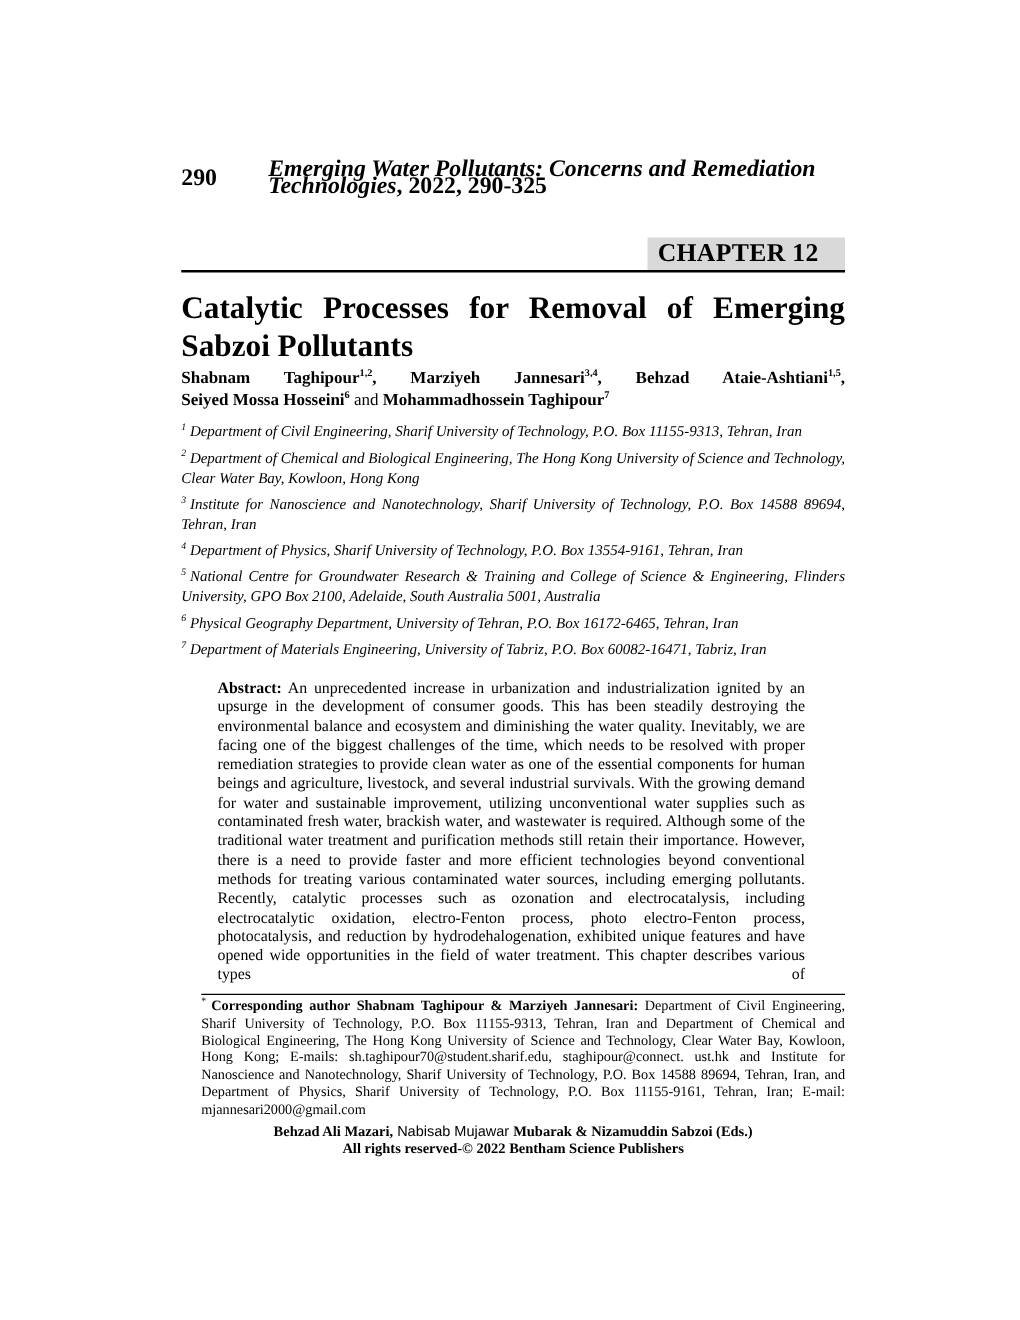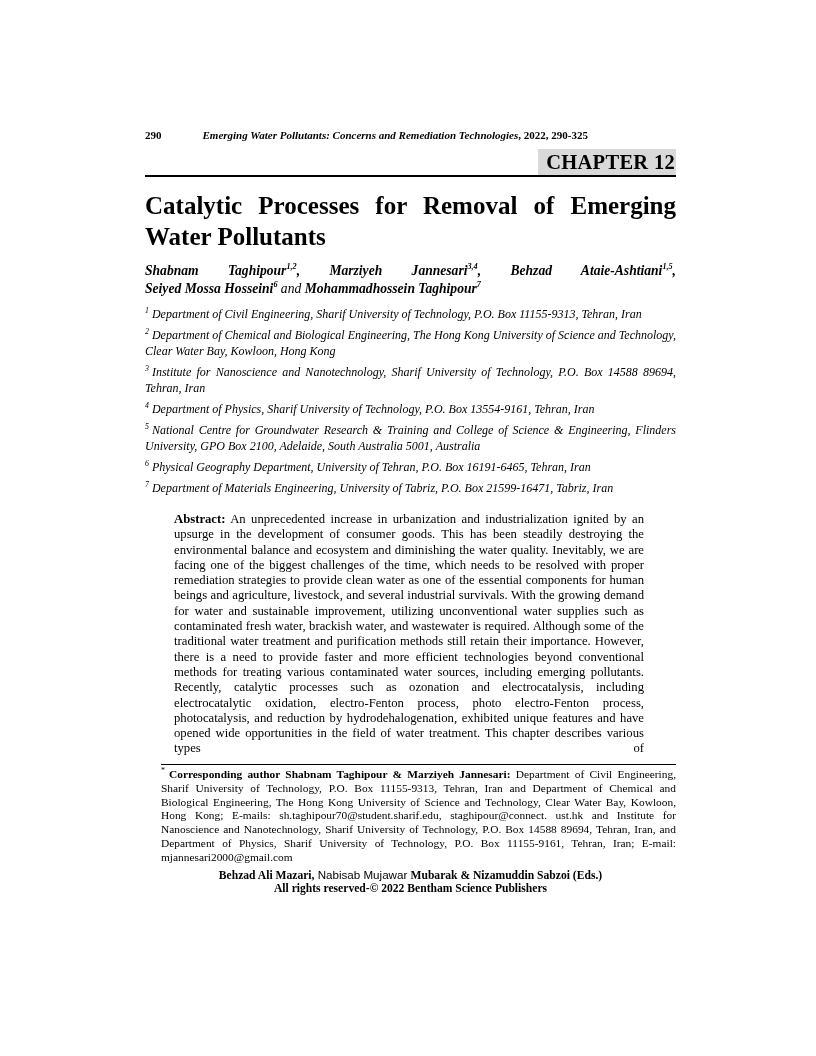--- a/index.html
+++ b/index.html
@@ -13,59 +13,59 @@
   .page {
     box-sizing: border-box;
     width: 816px; height: 1056px;
     padding: 129px 140px 0 145px;
   }
 
   
   .running-header {
     display: flex;
     align-items: center;
-    font-size: 11px;
+    font-size: 19px;
     font-weight: bold;
     line-height: 13px;
   }
   .running-title { font-style: italic; margin-left: 41px; }
   .running-suffix { font-style: normal; }
 
   
   .chapter-row {
     margin-top: 7px;
     border-bottom: 2.5px solid #000;
     text-align: right;
   }
   .chapter-badge {
     display: inline-block;
     background: #d9d9d9;
     font-size: 20.5px;
     font-weight: bold;
     line-height: 24px;
-    padding: 1px 1px 1px 8px;
+    padding: 1px 21px 1px 8px;
     letter-spacing: 0.3px;
+    margin-top: 28px;
   }
 
   
   .chapter-title {
     margin-top: 14px;
     font-size: 25px;
     font-weight: bold;
     line-height: 30.5px;
   }
   .chapter-title .jline { text-align: justify; text-align-last: justify; }
 
   
   .authors {
-    margin-top: 10px;
+    margin-top: 0;
     font-size: 13.6px;
     font-weight: bold;
     line-height: 17.5px;
-    font-style: italic;
   }
   .authors .jline { text-align: justify; text-align-last: justify; }
   .authors sup { font-size: 0.6em; line-height: 0; }
   .plain-and { font-weight: normal; }
 
   
   .affiliations { margin-top: 9px; }
   .affil {
     margin: 0 0 5px 0;
     font-size: 12px;
@@ -119,36 +119,36 @@
     <span>290</span>
     <span class="running-title"><span>Emerging Water Pollutants: Concerns and Remediation Technologies</span><span class="running-suffix">, 2022, 290-325</span></span>
   </div>
 
   <div class="chapter-row">
     <span class="chapter-badge">CHAPTER 12</span>
   </div>
 
   <h1 class="chapter-title" style="margin:14px 0 0 0;">
     <div class="jline">Catalytic Processes for Removal of Emerging</div>
-    <div>Water Pollutants</div>
+    <div>Sabzoi Pollutants</div>
   </h1>
 
   <div class="authors" id="authors">
       <div class="jline"><span>Shabnam Taghipour</span><sup>1,2</sup>, <span>Marziyeh Jannesari</span><sup>3,4</sup>, <span>Behzad Ataie-Ashtiani</span><sup>1,5</sup>,</div>
       <div><span>Seiyed Mossa Hosseini</span><sup>6</sup><span class="plain-and"> and </span><span>Mohammadhossein Taghipour</span><sup>7</sup></div>
     </div>
 
   <div class="affiliations" id="affiliations">
       <p class="affil"><sup>1</sup><span>Department of Civil Engineering, Sharif University of Technology, P.O. Box 11155-9313, Tehran, Iran</span></p>
       <p class="affil"><sup>2</sup><span>Department of Chemical and Biological Engineering, The Hong Kong University of Science and Technology, Clear Water Bay, Kowloon, Hong Kong</span></p>
       <p class="affil"><sup>3</sup><span>Institute for Nanoscience and Nanotechnology, Sharif University of Technology, P.O. Box 14588 89694, Tehran, Iran</span></p>
       <p class="affil"><sup>4</sup><span>Department of Physics, Sharif University of Technology, P.O. Box 13554-9161, Tehran, Iran</span></p>
       <p class="affil"><sup>5</sup><span>National Centre for Groundwater Research &amp; Training and College of Science &amp; Engineering, Flinders University, GPO Box 2100, Adelaide, South Australia 5001, Australia</span></p>
-      <p class="affil"><sup>6</sup><span>Physical Geography Department, University of Tehran, P.O. Box 16191-6465, Tehran, Iran</span></p>
-      <p class="affil"><sup>7</sup><span>Department of Materials Engineering, University of Tabriz, P.O. Box 21599-16471, Tabriz, Iran</span></p>
+      <p class="affil"><sup>6</sup><span>Physical Geography Department, University of Tehran, P.O. Box 16172-6465, Tehran, Iran</span></p>
+      <p class="affil"><sup>7</sup><span>Department of Materials Engineering, University of Tabriz, P.O. Box 60082-16471, Tabriz, Iran</span></p>
     </div>
 
   <p class="abstract">
     <span class="abstract-label">Abstract:</span><span> An unprecedented increase in urbanization and industrialization ignited by an upsurge in the development of consumer goods. This has been steadily destroying the environmental balance and ecosystem and diminishing the water quality. Inevitably, we are facing one of the biggest challenges of the time, which needs to be resolved with proper remediation strategies to provide clean water as one of the essential components for human beings and agriculture, livestock, and several industrial survivals. With the growing demand for water and sustainable improvement, utilizing unconventional water supplies such as contaminated fresh water, brackish water, and wastewater is required. Although some of the traditional water treatment and purification methods still retain their importance. However, there is a need to provide faster and more efficient technologies beyond conventional methods for treating various contaminated water sources, including emerging pollutants. Recently, catalytic processes such as ozonation and electrocatalysis, including electrocatalytic oxidation, electro-Fenton process, photo electro-Fenton process, photocatalysis, and reduction by hydrodehalogenation, exhibited unique features and have opened wide opportunities in the field of water treatment. This chapter describes various types of</span>
   </p>
 
   <div class="footnote">
     <sup>*</sup><span class="footnote-bold">Corresponding author Shabnam Taghipour &amp; Marziyeh Jannesari:</span><span> Department of Civil Engineering, Sharif University of Technology, P.O. Box 11155-9313, Tehran, Iran and Department of Chemical and Biological Engineering, The Hong Kong University of Science and Technology, Clear Water Bay, Kowloon, Hong Kong; E-mails: sh.taghipour70@student.sharif.edu, staghipour@connect. ust.hk and Institute for Nanoscience and Nanotechnology, Sharif University of Technology, P.O. Box 14588 89694, Tehran, Iran, and Department of Physics, Sharif University of Technology, P.O. Box 11155-9161, Tehran, Iran; E-mail: mjannesari2000@gmail.com</span>
   </div>
 

